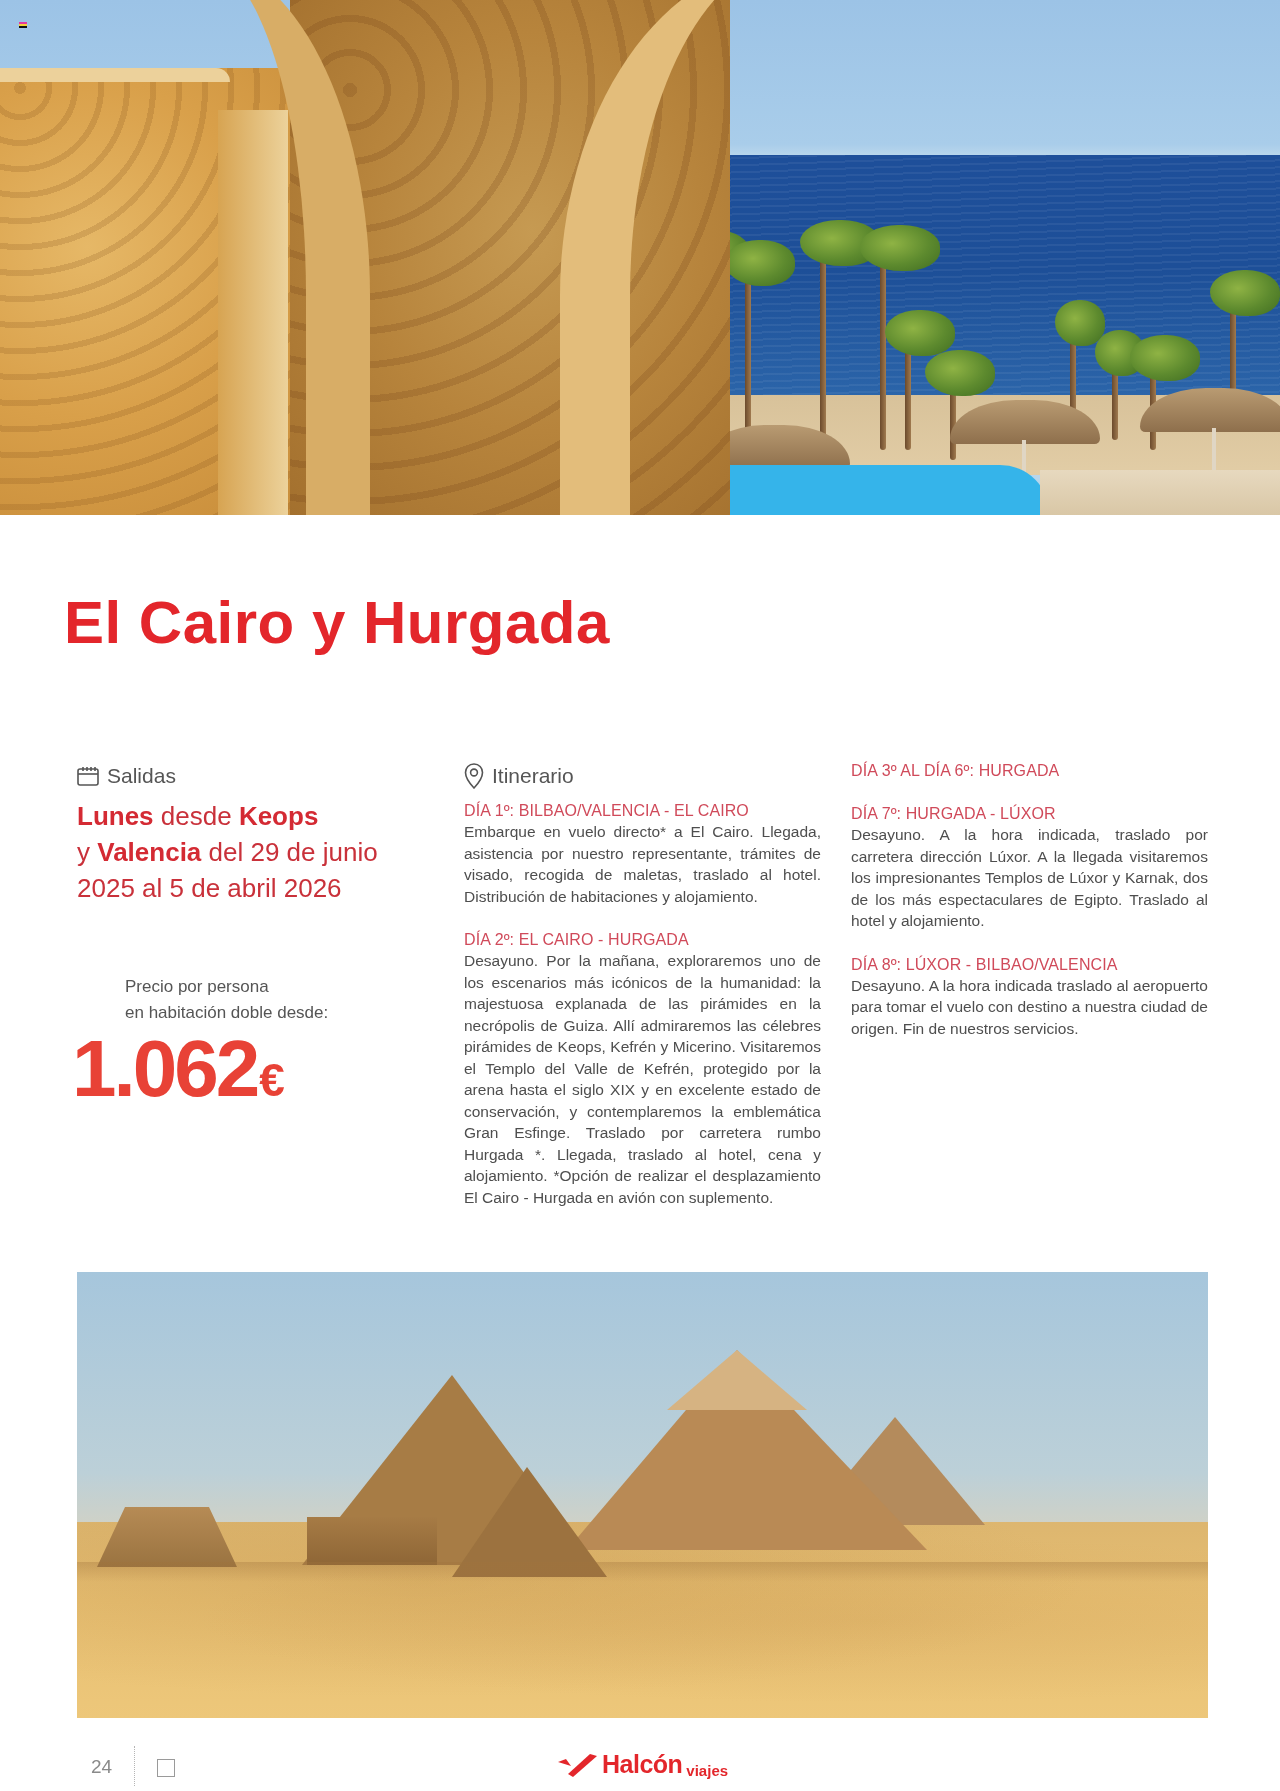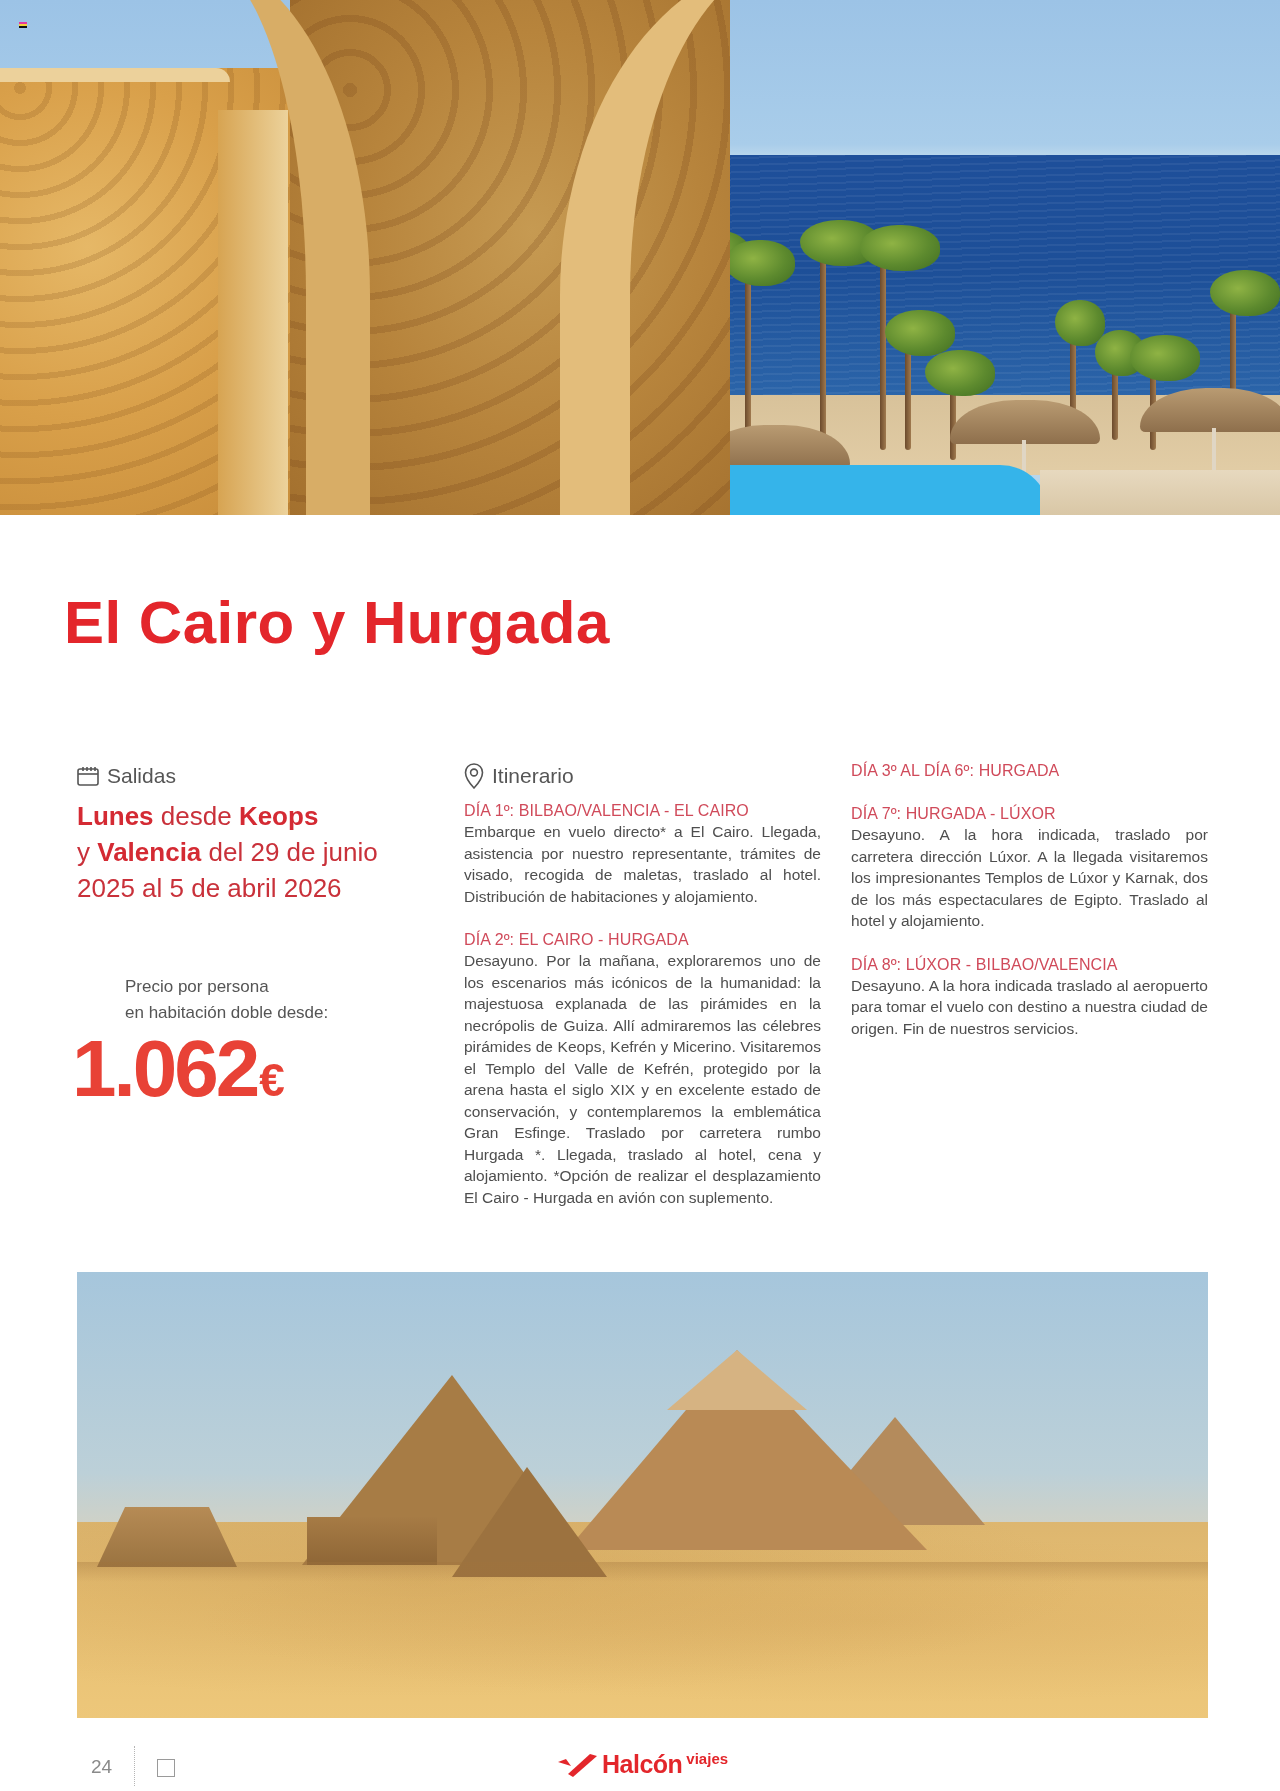--- a/index.html
+++ b/index.html
@@ -78,21 +78,21 @@
     .pyr .sand::after { content:""; position:absolute; inset:0;
       background: radial-gradient(ellipse at 30% 30%, rgba(180,130,60,0.25), rgba(0,0,0,0) 60%),
                   radial-gradient(ellipse at 70% 50%, rgba(200,150,80,0.25), rgba(0,0,0,0) 60%); }
     .pyramid { position: absolute; width: 0; height: 0; border-style: solid; border-color: transparent; }
 
     
     .page-num { position: absolute; left: 91px; top: 1756px; font-size: 19px; color: #8a8a8a; text-align: center; }
     .footer-divider { position: absolute; left: 134px; top: 1746px; width: 1px; height: 40px;
       border-left: 1px dotted #b5b5b5; }
     .footer-box { position: absolute; left: 157px; top: 1759px; width: 18px; height: 18px; border: 1px solid #9a9a9a; }
-    .logo { position: absolute; left: 556px; top: 1750px; display: flex; align-items: flex-start; gap: 4px; }
+    .logo { position: absolute; left: 556px; top: 1750px; display: flex; align-items: flex-end; gap: 4px; }
     .logo .brand { font-size: 25px; font-weight: 700; color: #e3262b; letter-spacing: -0.5px; }
     .logo .sub { font-size: 15px; font-weight: 700; color: #e3262b; }
   </style>
 </head>
 <body>
 
 <div class="hero">
   <div class="sea"></div>
   <div class="shore"></div>
 

